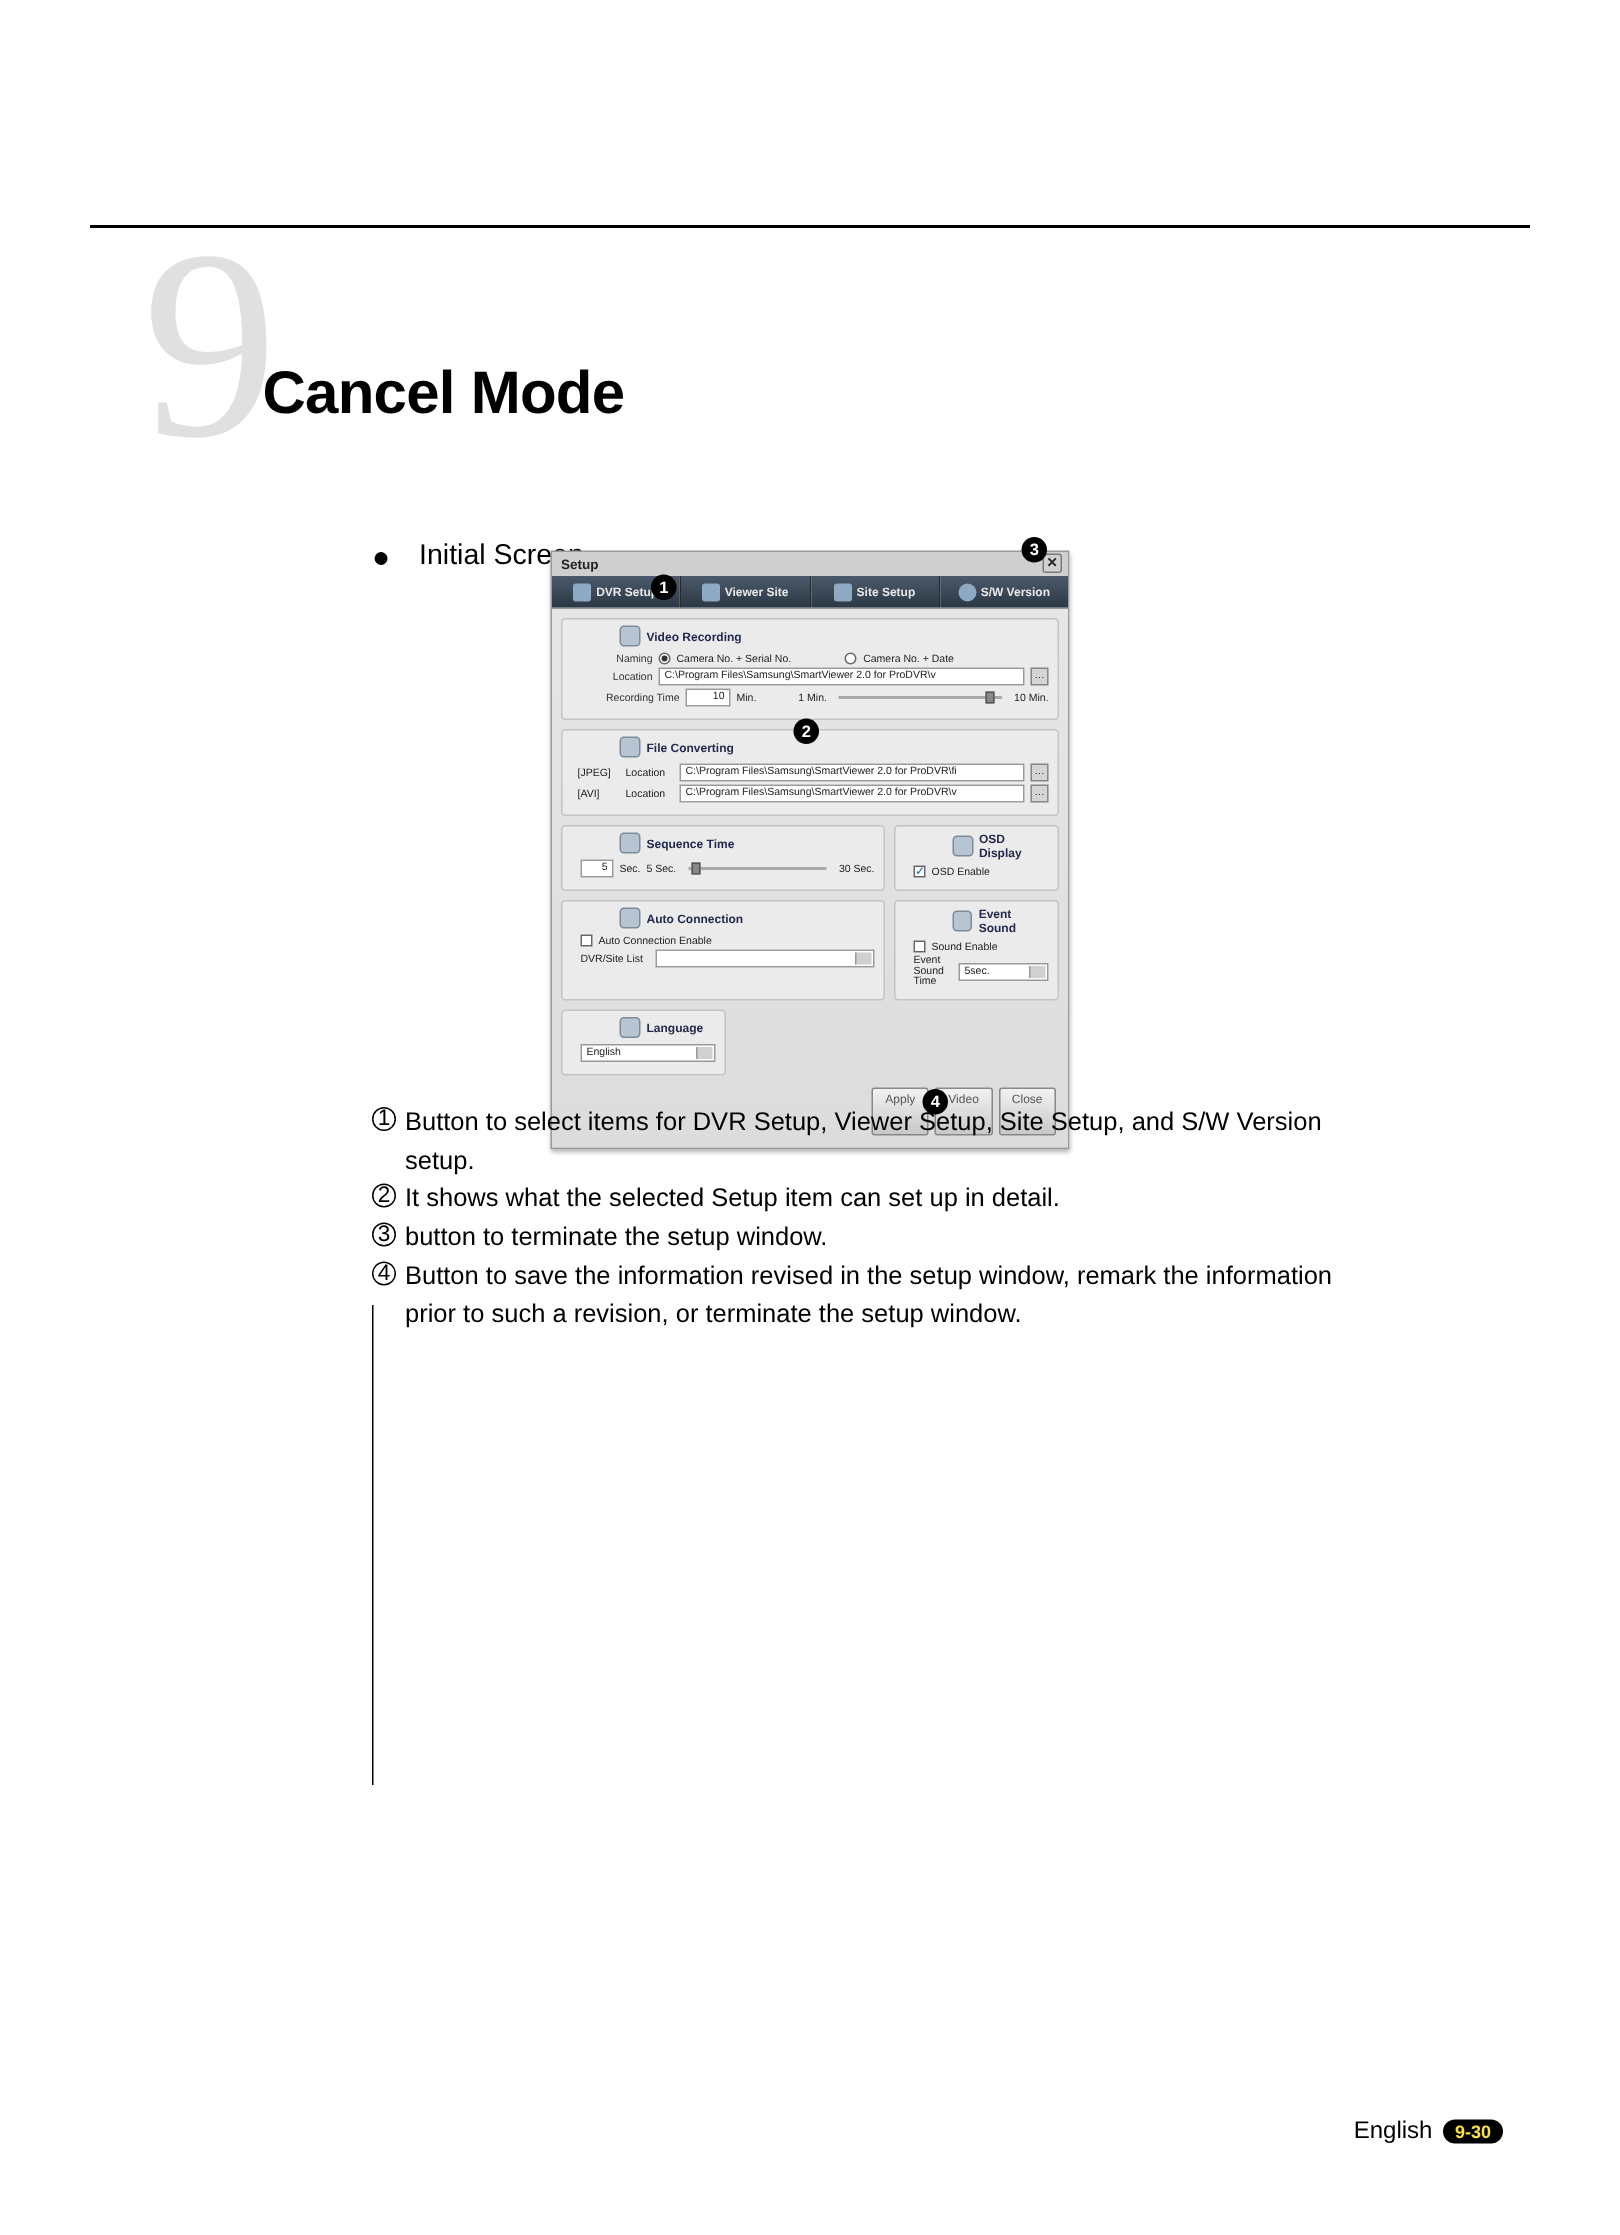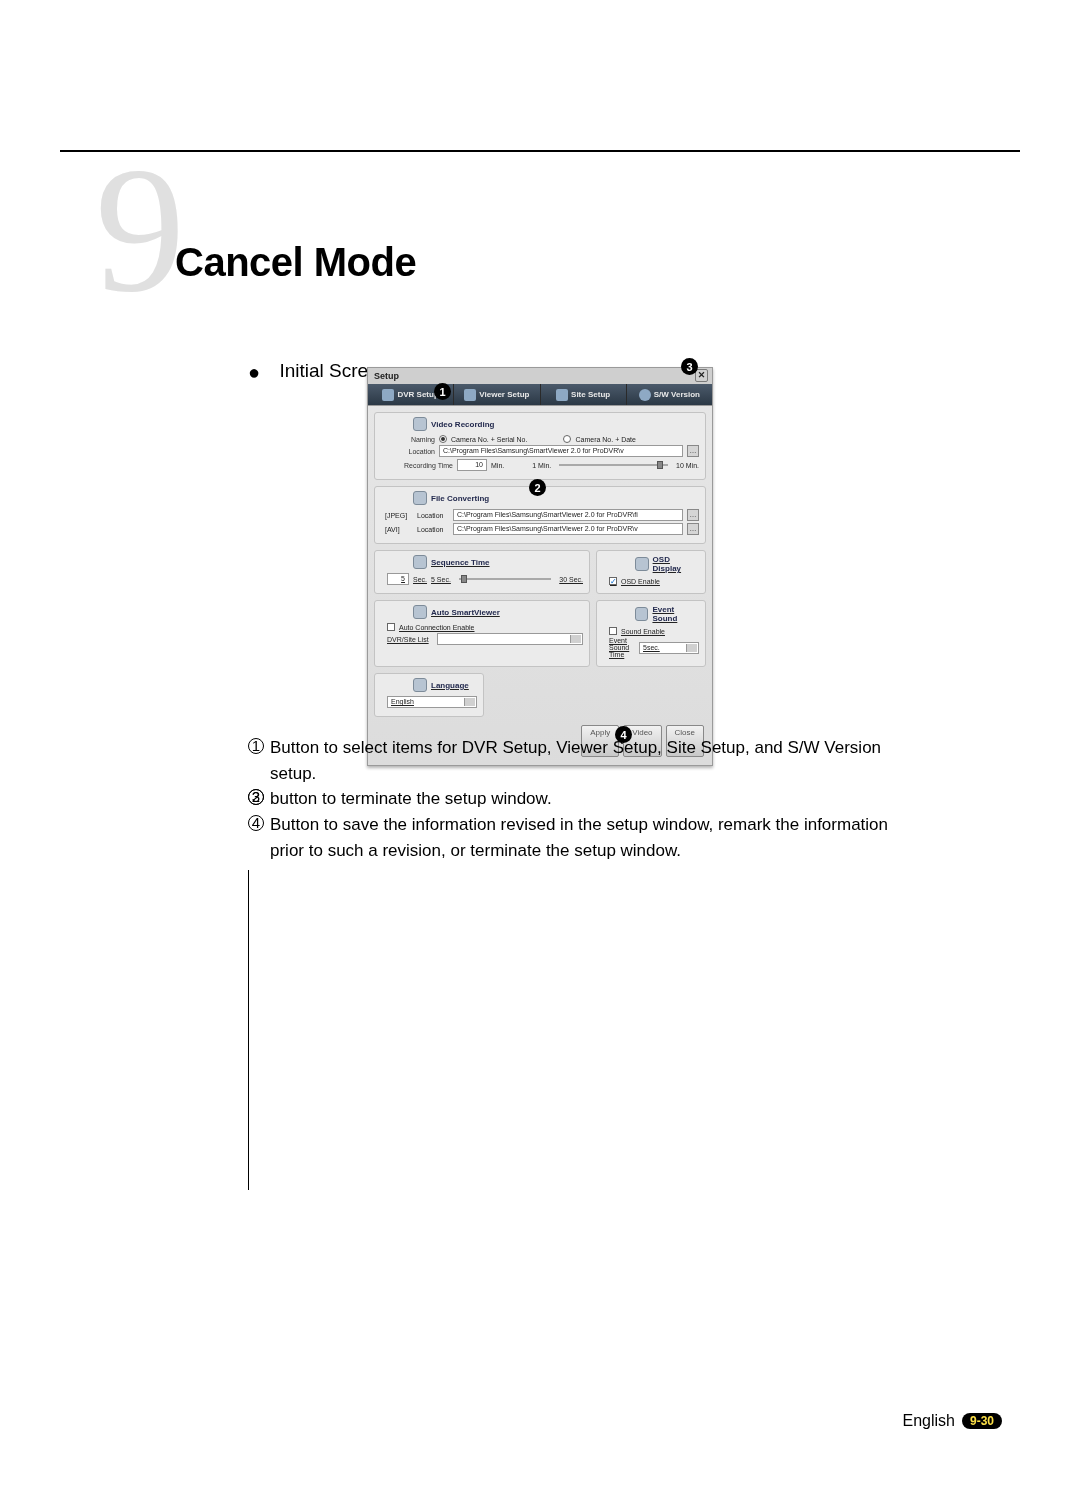--- a/index.html
+++ b/index.html
@@ -75,21 +75,21 @@
   .inp{
     height:12px;background:#fff;border:1px solid #999;font-size:7px;
     padding:0 3px;line-height:10px;flex:1;min-width:0;
     text-overflow:ellipsis;overflow:hidden;white-space:nowrap;
   }
   .browse{width:12px;height:12px;background:#d5d5d5;border:1px solid #888;text-align:center;font-size:7px;line-height:10px;}
   .small{font-size:7px;}
   .slider-track{flex:1;height:2px;background:#a9a9a9;position:relative;margin:0 4px;}
   .slider-thumb{position:absolute;top:-3px;width:6px;height:8px;background:#888;border:1px solid #555;}
   .cols{display:flex;gap:6px;margin:6px 6px 0 6px;}
-  .cols .panel{flex:1;margin:0;text-decoration:underline;}
+  .cols .panel{flex:1;margin:0;}
   .select{height:12px;background:#fff;border:1px solid #999;font-size:7px;padding:0 14px 0 3px;line-height:10px;position:relative;min-width:60px;}
   .select::after{content:"";position:absolute;right:1px;top:1px;width:10px;height:8px;background:#d0d0d0;border-left:1px solid #999;}
   .footer-btns{display:flex;justify-content:flex-end;gap:4px;padding:8px;}
   .btn{
     height:32px;padding:0 8px;font-size:8px;line-height:13px;
     background:linear-gradient(#f2f2f2,#c8c8c8);border:1px solid #888;border-radius:2px;color:#555;
   }
 
   
   .badge{
@@ -147,21 +147,21 @@
 
   <div class="badge" style="top:15px;left:66px;">1</div>
 
   <div class="setup-tabs">
     <div class="setup-tab">
         <span class="tab-ico"></span>
         <span>DVR Setup</span>
       </div>
     <div class="setup-tab">
         <span class="tab-ico"></span>
-        <span>Viewer Setup</span>
+        <span>Viewer Site</span>
       </div>
     <div class="setup-tab">
         <span class="tab-ico"></span>
         <span>Site Setup</span>
       </div>
     <div class="setup-tab">
         <span class="tab-ico i"></span>
         <span>S/W Version</span>
       </div>
   </div>
@@ -243,21 +243,21 @@
         <span class="chk on"></span>
         <span class="small">OSD Enable</span>
       </div>
     </div>
   </div>
 
   <div class="cols">
     <div class="panel">
       <div class="panel-title">
           <span class="panel-ico"></span>
-          <span>Auto SmartViewer</span>
+          <span>Auto Connection</span>
         </div>
       <div class="row" style="padding-left:6px">
         <span class="chk"></span>
         <span class="small">Auto Connection Enable</span>
       </div>
       <div class="row" style="padding-left:6px">
         <span class="small" style="min-width:46px">DVR/Site List</span>
         <span class="select" style="flex:1"></span>
       </div>
     </div>
@@ -294,21 +294,21 @@
   <div class="footer-btns">
     <div class="btn">Apply</div>
     <div class="btn">Video</div>
     <div class="btn">Close</div>
   </div>
 </div>
 
 <ul class="notes">
   <li><span class="n circ-num">1</span><span>Button to select items for DVR Setup, Viewer Setup, Site Setup, and S/W Version</span></li>
   <li class="sub"><span>setup.</span></li>
-  <li><span class="n circ-num">2</span></li>
+  <li><span class="n circ-num">2</span><span>It shows what the selected Setup item can set up in detail.</span></li>
   <li><span class="n circ-num">3</span><span>button to terminate the setup window.</span></li>
   <li><span class="n circ-num">4</span><span>Button to save the information revised in the setup window, remark the information</span></li>
   <li class="sub"><span>prior to such a revision, or terminate the setup window.</span></li>
 </ul>
 
 <div class="vertical-rule"></div>
 
 <div class="page-footer">
   <span>English</span>
   <span class="page-pill">9-30</span>

